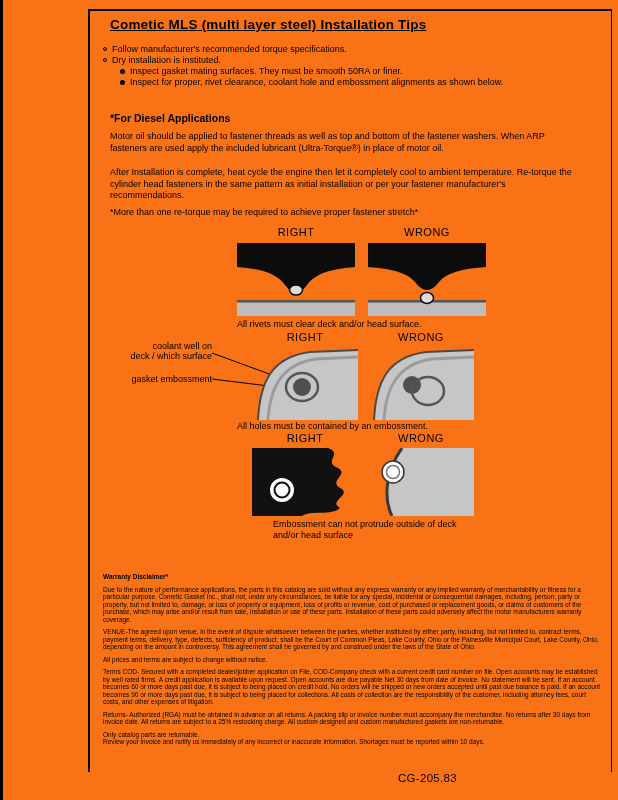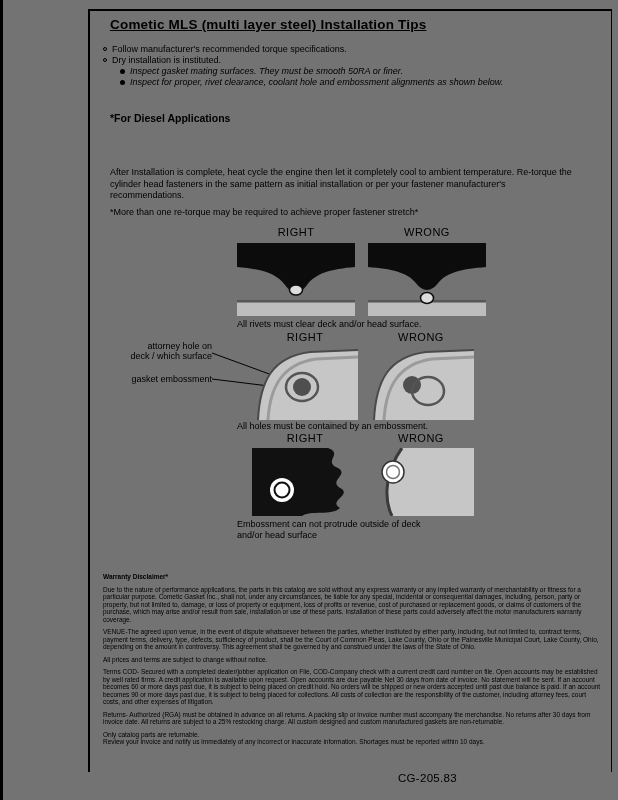--- a/index.html
+++ b/index.html
@@ -1,44 +1,44 @@
 <!DOCTYPE html>
 <html><head>
 <meta charset="utf-8">
 <style>
   * { margin:0; padding:0; box-sizing:border-box; }
   html,body { background:#ffffff; }
   .page {
-    position:relative; width:618px; height:800px; background:#737373;
+    position:relative; width:618px; height:800px; background:#f97316;
     font-family:"Liberation Sans", sans-serif; color:#000; overflow:hidden;
   }
   .abs { position:absolute; }
   .edge-strip { position:absolute; left:0; top:0; width:3px; height:800px; background:#000; }
   .frame {
     position:absolute; left:88px; top:9px; width:524px; height:763px;
     border-top:2px solid #000; border-left:2px solid #000; border-right:1px solid #000;
     pointer-events:none;
   }
   .title {
     left:110px; top:17px; font-size:13.5px; font-weight:bold;
     text-decoration:underline; letter-spacing:0.2px; white-space:nowrap;
   }
   .tips { left:103px; top:44px; font-size:9px; line-height:11px; width:480px; }
   .tip { display:flex; align-items:flex-start; }
-  .tip.sub { margin-left:17px;font-style:italic; }
+  .tip.sub { margin-left:17px; }
   .obullet { width:4px; height:4px; border:1px solid #000; border-radius:50%; margin:3px 5px 0 0; flex:none; }
   .sbullet { width:5px; height:5px; background:#000; border-radius:50%; margin:3px 5px 0 0; flex:none; }
   .diesel-heading { left:110px; top:112px; font-size:10.5px; font-weight:bold; }
   .para { font-size:9px; line-height:11.5px; width:470px; left:110px; }
   .p1 { top:131px; }
   .p2 { top:167px; }
   .note { left:110px; top:207px; font-size:9px; }
   .dg-header { font-size:11px; text-align:center; letter-spacing:0.5px; }
   .caption { font-size:9px; text-align:left; }
-  .caption-left { font-size:9px; line-height:11px; }
+  .caption-left { font-size:9px; line-height:11px;margin-left:36px; }
   .dg-label { font-size:9px; line-height:10px; text-align:right; }
   .warranty { left:103px; top:573px; width:498px; font-size:6.5px; line-height:7.5px; }
   .warranty .w-heading { font-weight:bold; margin-bottom:5px; }
   .warranty p { margin:0 0 5px 0; }
   .warranty .tight { margin:0; }
   .footer-code { left:398px; top:772px; font-size:11.5px; letter-spacing:0.3px; }
 </style>
 </head>
 <body>
 
@@ -62,20 +62,21 @@
       <span class="sbullet"></span>
       <span>Inspect gasket mating surfaces.  They must be smooth 50RA or finer.</span>
     </div>
     <div class="tip sub">
       <span class="sbullet"></span>
       <span>Inspect for proper, rivet clearance, coolant hole and embossment alignments as shown below.</span>
     </div>
   </div>
 
   <h2 class="abs diesel-heading">*For Diesel Applications</h2>
+  <p class="abs para p1">Motor oil should be applied to fastener threads as well as top and bottom of the fastener washers. When ARP fasteners are used apply the included lubricant (Ultra-Torque®) in place of motor oil.</p>
   <p class="abs para p2">After Installation is complete, heat cycle the engine then let it completely cool to ambient temperature. Re-torque the cylinder head fasteners in the same pattern as initial installation or per your fastener manufacturer's recommendations.</p>
   <p class="abs note">*More than one re-torque may be required to achieve proper fastener stretch*</p>
 
   <div class="abs dg-header" style="left:237px; top:226px; width:118px;">RIGHT</div>
   <div class="abs dg-header" style="left:368px; top:226px; width:118px;">WRONG</div>
 
   <svg class="abs" style="left:237px; top:243px;" width="118" height="74" viewBox="0 0 118 74">
     <rect x="0" y="58" width="118" height="15" fill="#bdbdbd"></rect>
     <rect x="0" y="57" width="118" height="2.5" fill="#555"></rect>
     <path d="M0,0 H118 V24 C94,26 79,30 70,42 Q64,50 59,50 Q54,50 48,42 C39,30 24,26 0,24 Z" fill="#0c0c0c"></path>
@@ -88,21 +89,21 @@
     <path d="M0,0 H118 V24 C94,26 80,29 71,39 Q65,47 59,47 Q53,47 47,39 C38,29 24,26 0,24 Z" fill="#0c0c0c"></path>
     <ellipse cx="59" cy="55" rx="6.5" ry="5.5" fill="#dddddd" stroke="#0c0c0c" stroke-width="1.5"></ellipse>
   </svg>
 
   <div class="abs caption" style="left:237px; top:319px; width:249px;">All rivets must clear deck and/or head surface.</div>
 
   <div class="abs dg-header" style="left:252px; top:331px; width:106px;">RIGHT</div>
   <div class="abs dg-header" style="left:368px; top:331px; width:106px;">WRONG</div>
 
   <div class="abs dg-label" style="left:118px; top:341px; width:94px;">
-    <span>attorney hole on</span><br>
+    <span>coolant well on</span><br>
     <span>deck / which surface</span>
   </div>
   <div class="abs dg-label" style="left:118px; top:374px; width:94px;">
     <span>gasket embossment</span>
   </div>
 
   <svg class="abs" style="left:208px; top:346px;" width="100" height="48" viewBox="0 0 100 48">
     <line x1="4" y1="7" x2="94" y2="40" stroke="#000" stroke-width="1"></line>
     <line x1="4" y1="33" x2="77" y2="42" stroke="#000" stroke-width="1"></line>
   </svg>

